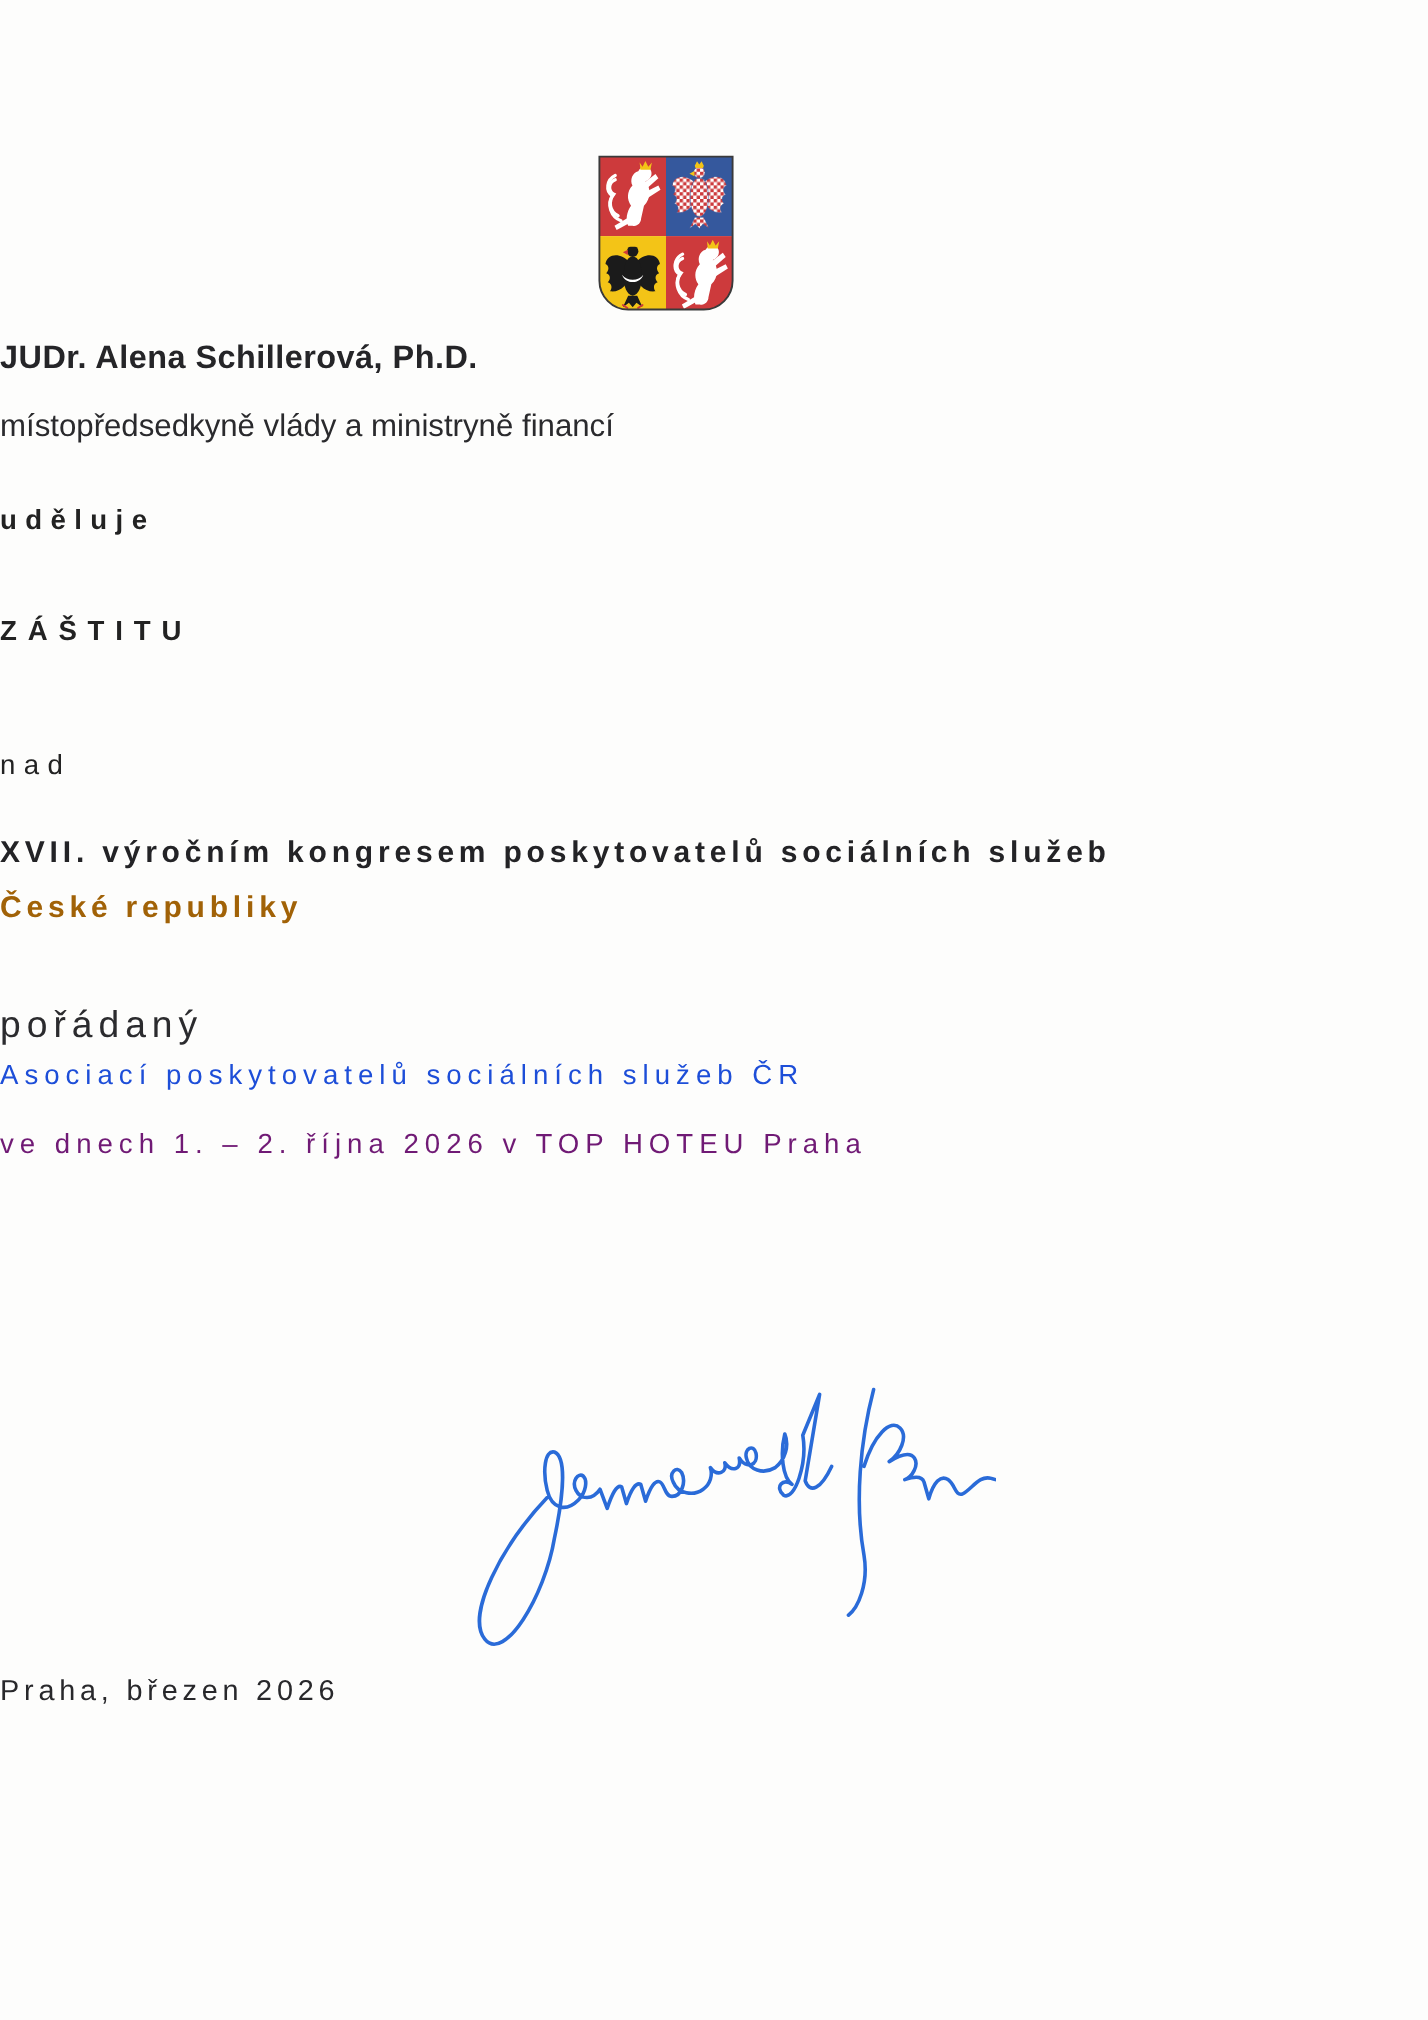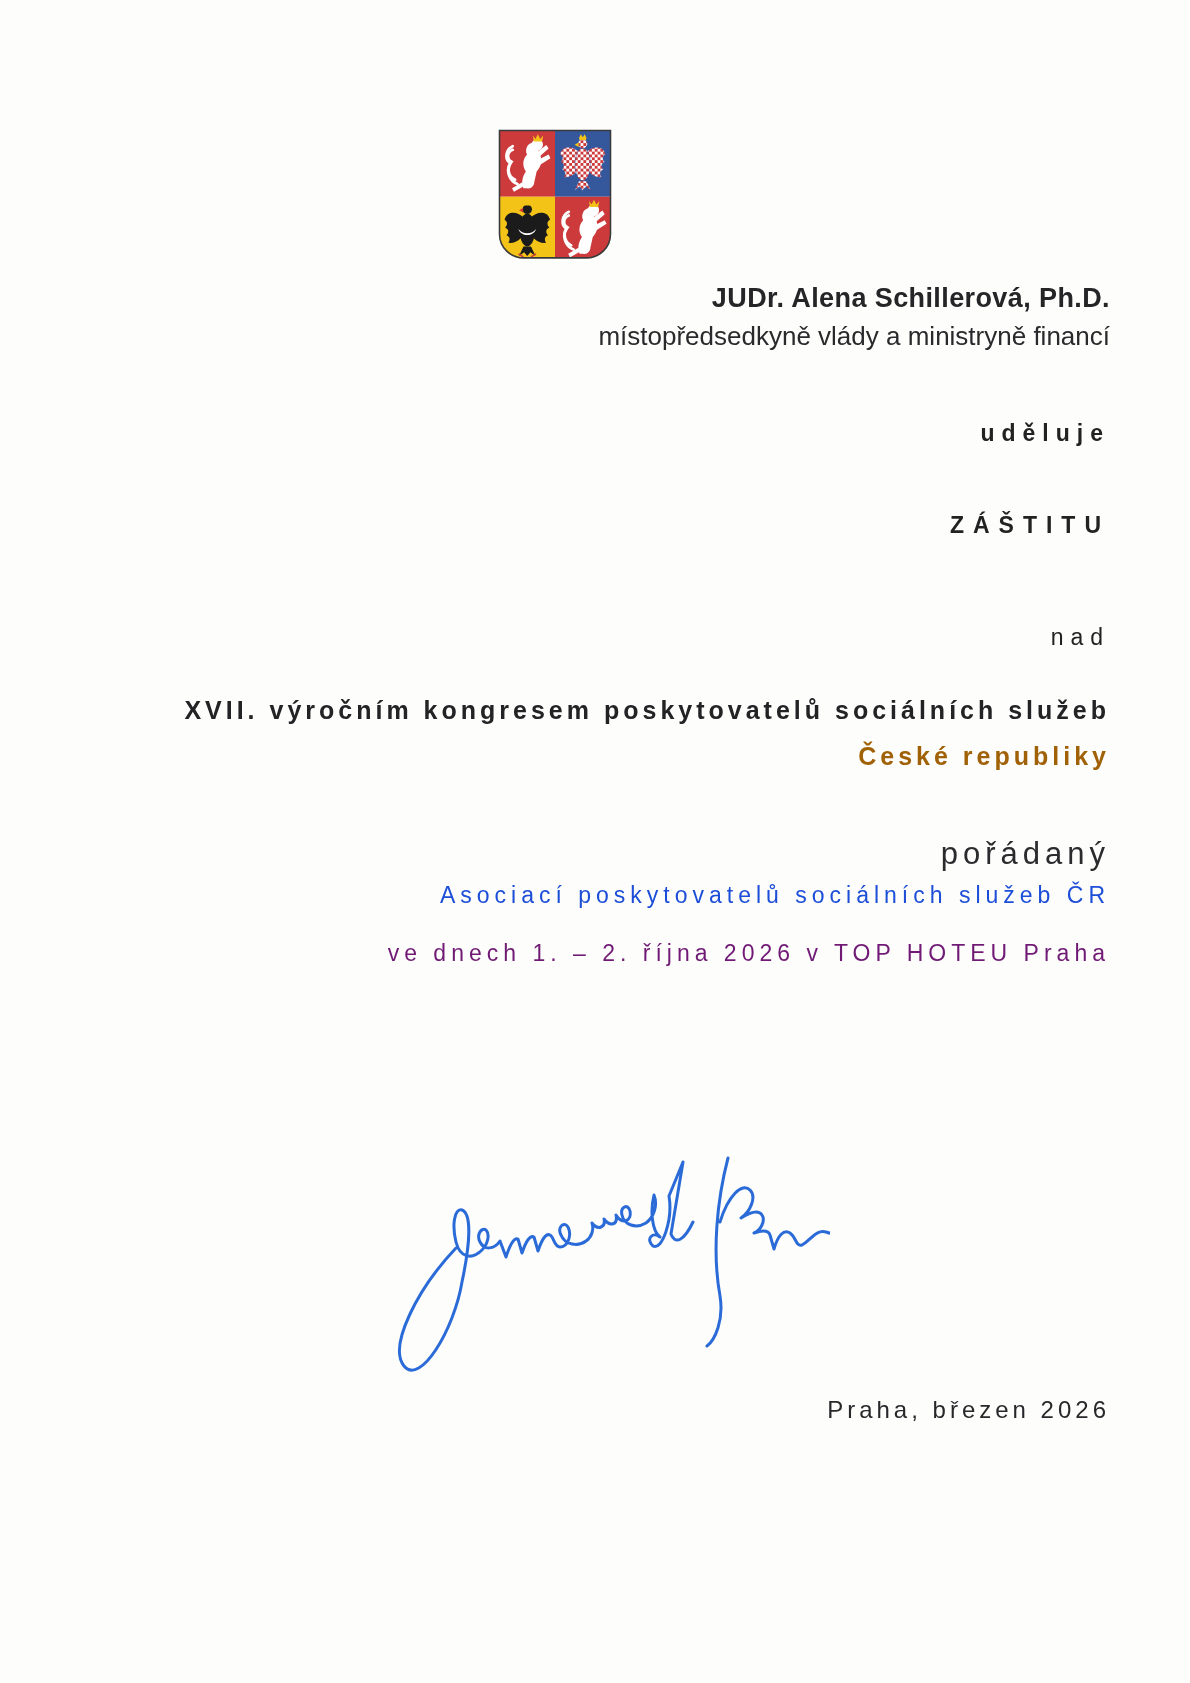--- a/index.html
+++ b/index.html
@@ -21,33 +21,33 @@
   .content{
     position:absolute;
     left:0; top:0;
     width:1110px;
     height:100%;
   }
   .line{
     position:absolute;
     left:0;
     width:100%;
-    text-align:right;
+    text-align:left;
     white-space:nowrap;
   }
   .coa-wrap{
     position:absolute;
     top:128px;
     left:50%;
     transform:translateX(-50%);
     width:132px;
     height:140px;
   }
   .issuer-name{ top:283px; font-size:27px; font-weight:700; letter-spacing:0.4px; color:#252528;}
-  .issuer-title{ top:321px; font-size:26px; font-weight:400; color:#2a2a2d;}
+  .issuer-title{ top:339px; font-size:26px; font-weight:400; color:#2a2a2d;}
   .grant-verb{ top:420px; font-size:23px; font-weight:700; letter-spacing:7px; }
   .grant-object{ top:512px; font-size:23px; font-weight:700; letter-spacing:9px; }
   .preposition{ top:624px; font-size:23px; font-weight:400; letter-spacing:7px; }
   .event-line1{ top:696px; font-size:25px; font-weight:700; letter-spacing:4px; color:#232326;}
   .event-line2{ top:742px; font-size:25px; font-weight:700; letter-spacing:4px; color:#a16207;}
   .organized-label{ top:836px; font-size:31px; font-weight:400; letter-spacing:5px; color:#2b2b2e;}
   .organizer{ top:882px; font-size:23px; font-weight:400; letter-spacing:5px; color:#1d4ed8;}
   .event-dates{ top:928px; font-size:23px; font-weight:400; letter-spacing:5px; color:#701a75;margin-top:12px;}
   .signature-wrap{
     position:absolute;

